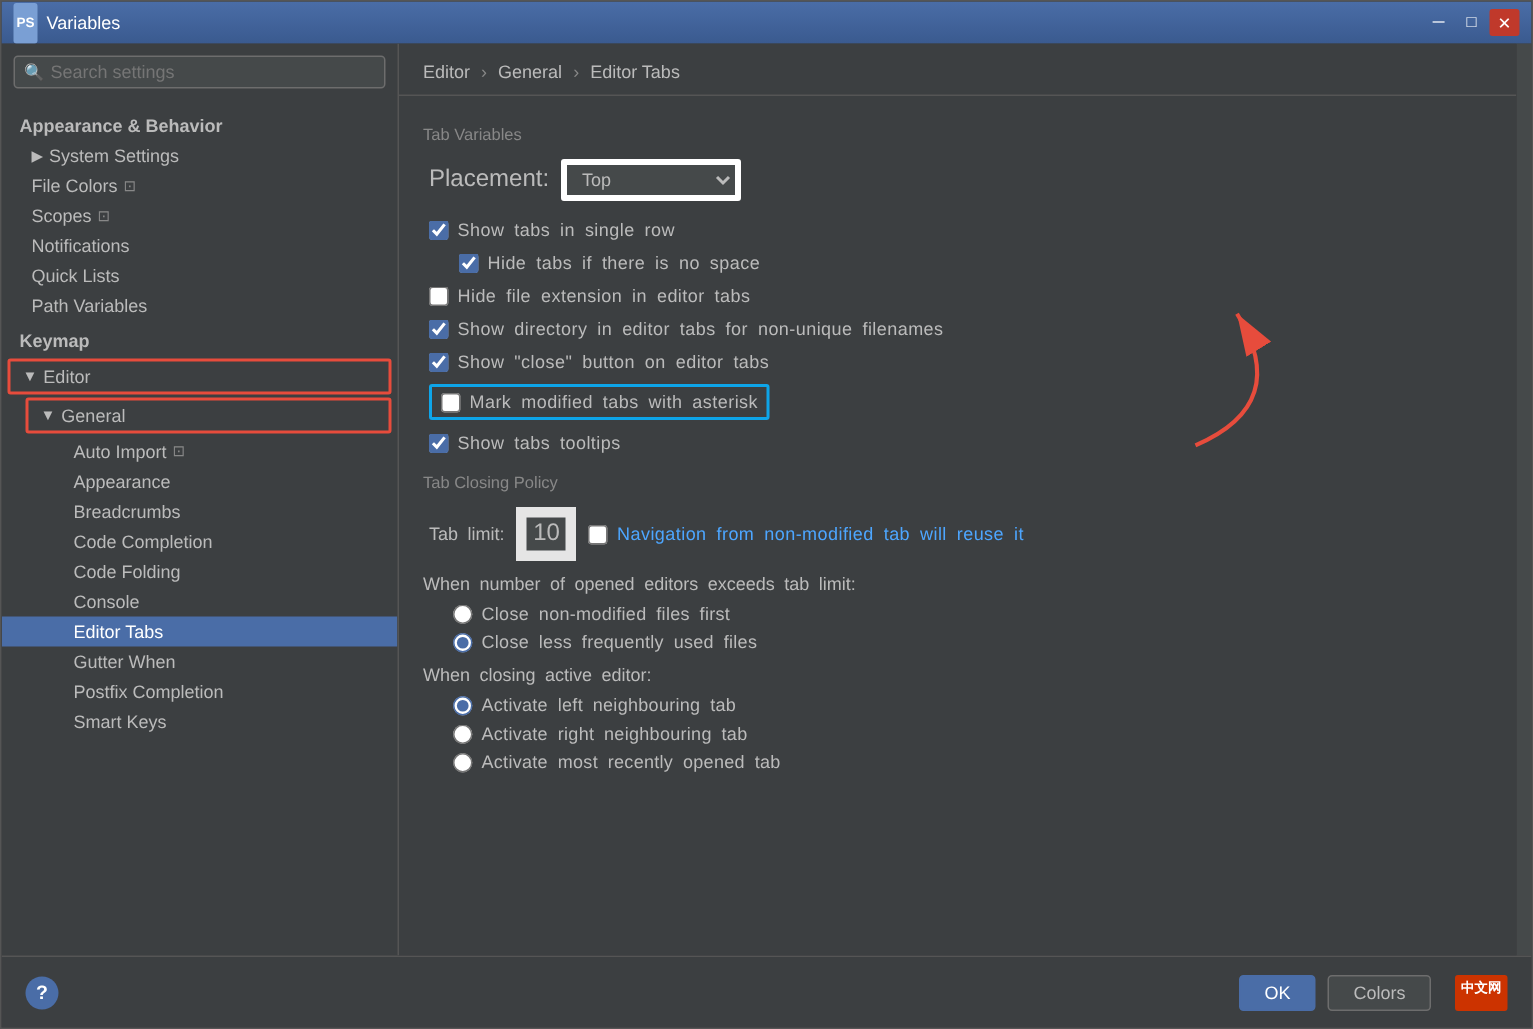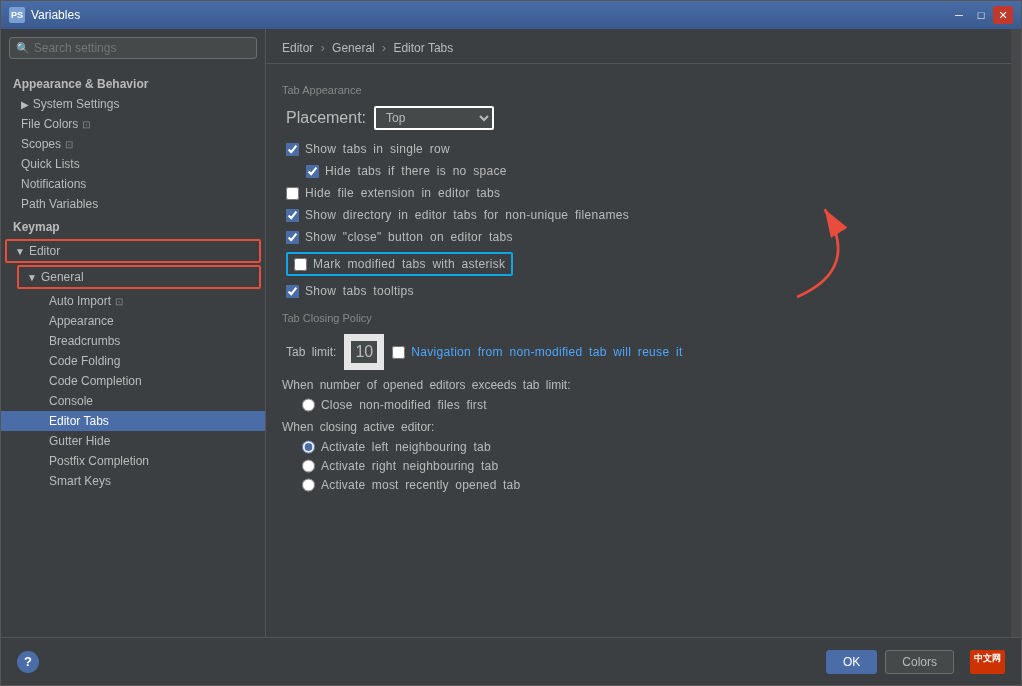--- a/index.html
+++ b/index.html
@@ -19,21 +19,21 @@
       background: linear-gradient(to bottom, #4a6da7, #3a5a8f);
       height: 28px;
       display: flex;
       align-items: center;
       padding: 0 8px;
       flex-shrink: 0;
     }
     
     .title-bar-icon {
       width: 16px;
-      height: 16px;
+      height: 27px;
       margin-right: 6px;
       background: #7a9fd4;
       border-radius: 2px;
       display: flex;
       align-items: center;
       justify-content: center;
       font-size: 10px;
       color: white;
       font-weight: bold;
     }
@@ -221,21 +221,21 @@
     
     .placement-label {
       color: #bbbbbb;
       margin-right: 8px;
       font-size: 16px;
       word-spacing: 3px;
     }
     
     .placement-select {
       background: #45494a;
-      border: 2px solid #ffffff;
+      border: 4px solid #ffffff;
       color: #bbbbbb;
       padding: 2px 20px 2px 6px;
       font-size: 12px;
       border-radius: 2px;
       cursor: pointer;
       min-width: 120px;
       outline: none;
     }
     
     .highlighted-row {
@@ -283,20 +283,21 @@
       word-spacing: 3px;
     }
     
     .radio-group {
       padding-left: 20px;
       margin-bottom: 6px;
     }
     
     .radio-label {
       display: flex;
+      align-items: center;
       color: #bbbbbb;
       cursor: pointer;
       font-size: 12px;
       margin-bottom: 5px;
       word-spacing: 3px;
       letter-spacing: 0.2px;
     }
     
     .radio-label input[type="radio"] {
       margin-right: 6px;
@@ -435,24 +436,24 @@
         </div>
         <div class="tree-item level-1">
           <span style="margin-right:4px;">File  Colors</span>
           <span style="color:#888;font-size:10px;">⊡</span>
         </div>
         <div class="tree-item level-1">
           <span style="margin-right:4px;">Scopes</span>
           <span style="color:#888;font-size:10px;">⊡</span>
         </div>
         <div class="tree-item level-1">
+          <span>Notifications</span>
+        </div>
+        <div class="tree-item level-1">
           <span>Quick  Lists</span>
-        </div>
-        <div class="tree-item level-1">
-          <span>Notifications</span>
         </div>
         <div class="tree-item level-1">
           <span>Path  Variables</span>
         </div>
 
         <div class="section-title">Keymap</div>
 
         <div style="border: 2px solid #e74c3c; margin: 2px 4px; border-radius: 2px;">
           <div class="tree-item" style="padding-left: 8px;">
             <span class="arrow">▼</span>
@@ -471,33 +472,33 @@
           <span style="margin-right:4px;">Auto  Import</span>
           <span style="color:#888;font-size:10px;">⊡</span>
         </div>
         <div class="tree-item level-3">
           <span>Appearance</span>
         </div>
         <div class="tree-item level-3">
           <span>Breadcrumbs</span>
         </div>
         <div class="tree-item level-3">
+          <span>Code  Completion</span>
+        </div>
+        <div class="tree-item level-3">
           <span>Code  Folding</span>
-        </div>
-        <div class="tree-item level-3">
-          <span>Code  Completion</span>
         </div>
         <div class="tree-item level-3">
           <span>Console</span>
         </div>
         <div class="tree-item level-3 selected">
           <span>Editor  Tabs</span>
         </div>
         <div class="tree-item level-3">
-          <span>Gutter  Hide</span>
+          <span>Gutter  When</span>
         </div>
         <div class="tree-item level-3">
           <span>Postfix  Completion</span>
         </div>
         <div class="tree-item level-3">
           <span>Smart  Keys</span>
         </div>
       </div>
     </div>
 
@@ -507,21 +508,21 @@
         <div class="breadcrumb">
           <span>Editor</span>
           <span class="breadcrumb-sep">›</span>
           <span>General</span>
           <span class="breadcrumb-sep">›</span>
           <span>Editor Tabs</span>
         </div>
 
         <div class="settings-content">
 
-          <div class="group-label">Tab  Appearance</div>
+          <div class="group-label">Tab  Variables</div>
 
           <div class="placement-row">
             <span class="placement-label">Placement:</span>
             <select class="placement-select">
               <option>Top</option>
               <option>Bottom</option>
               <option>Left</option>
               <option>Right</option>
               <option>None</option>
             </select>
@@ -588,20 +589,24 @@
               <span class="nav-check-label">Navigation  from  non-modified  tab  will  reuse  it</span>
             </label>
           </div>
 
           <div class="when-label">When  number  of  opened  editors  exceeds  tab  limit:</div>
 
           <div class="radio-group">
             <label class="radio-label">
               <input type="radio" name="close_policy" style="">
               <span class="mono">Close  non-modified  files  first</span>
+            </label>
+            <label class="radio-label">
+              <input type="radio" name="close_policy" checked="" style="">
+              <span class="mono">Close  less  frequently  used  files</span>
             </label>
           </div>
 
           <div class="when-label">When  closing  active  editor:</div>
 
           <div class="radio-group">
             <label class="radio-label">
               <input type="radio" name="activate_policy" checked="" style="">
               <span>Activate  left  neighbouring  tab</span>
             </label>

